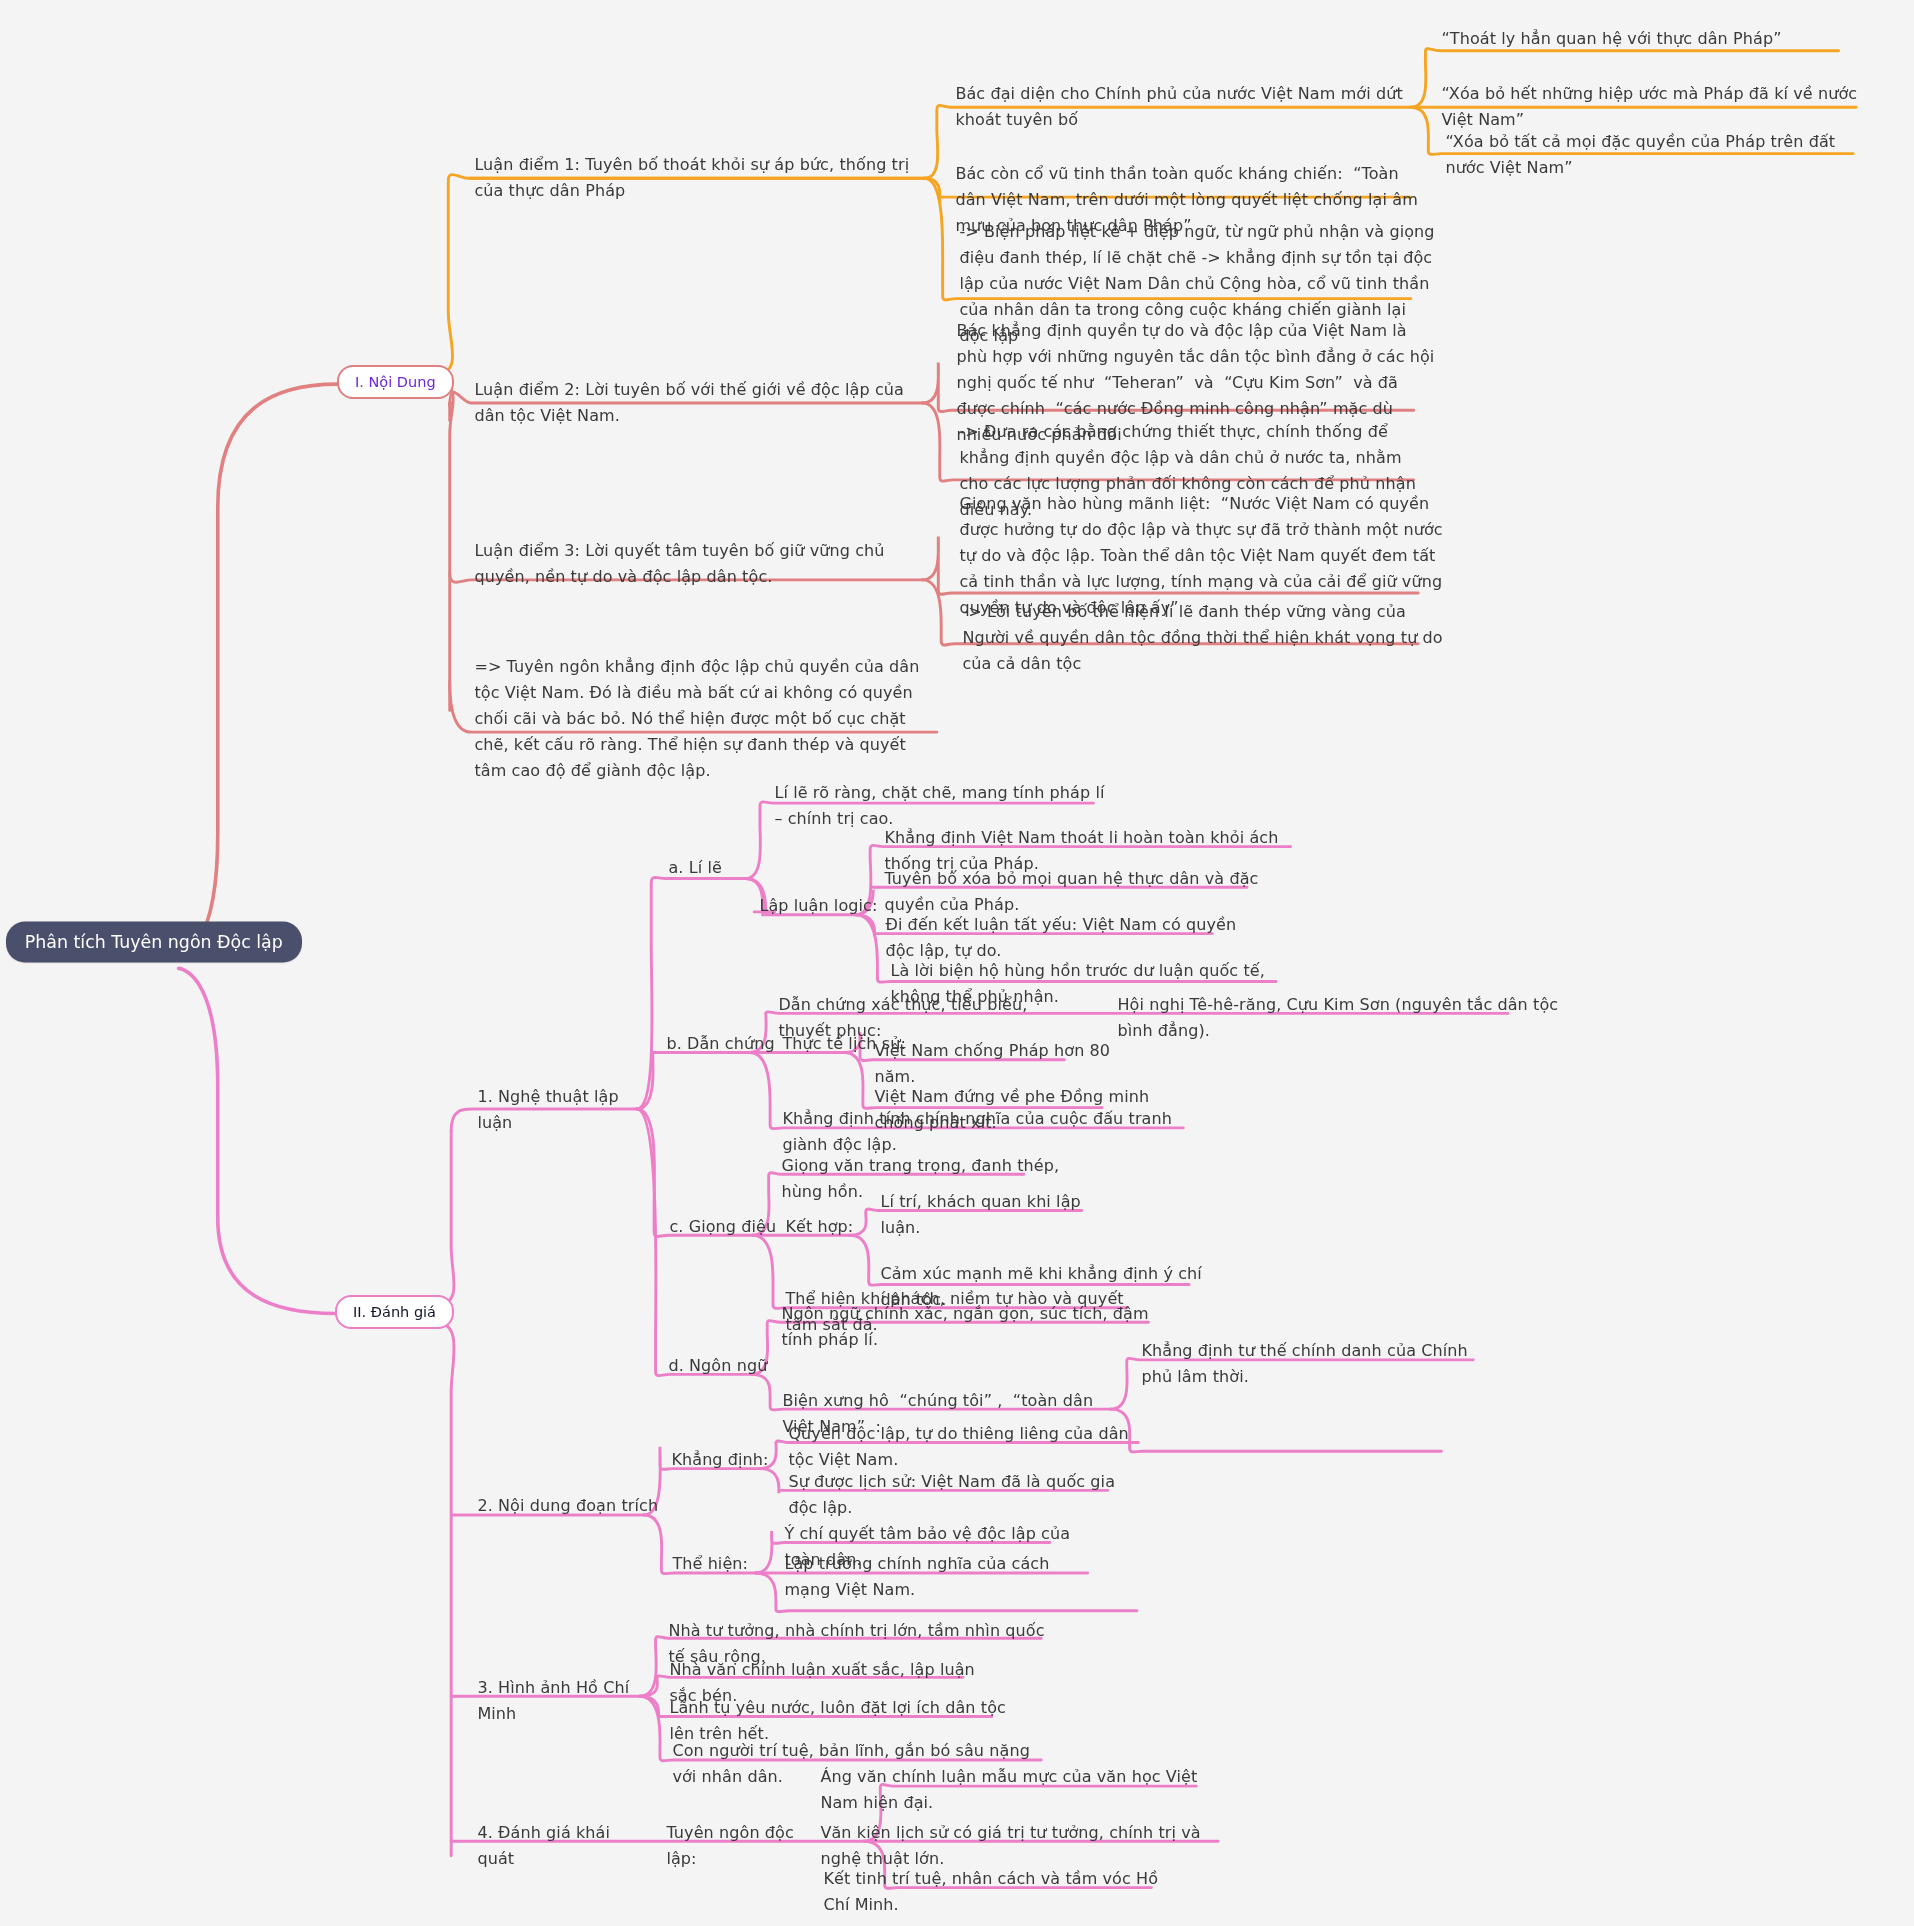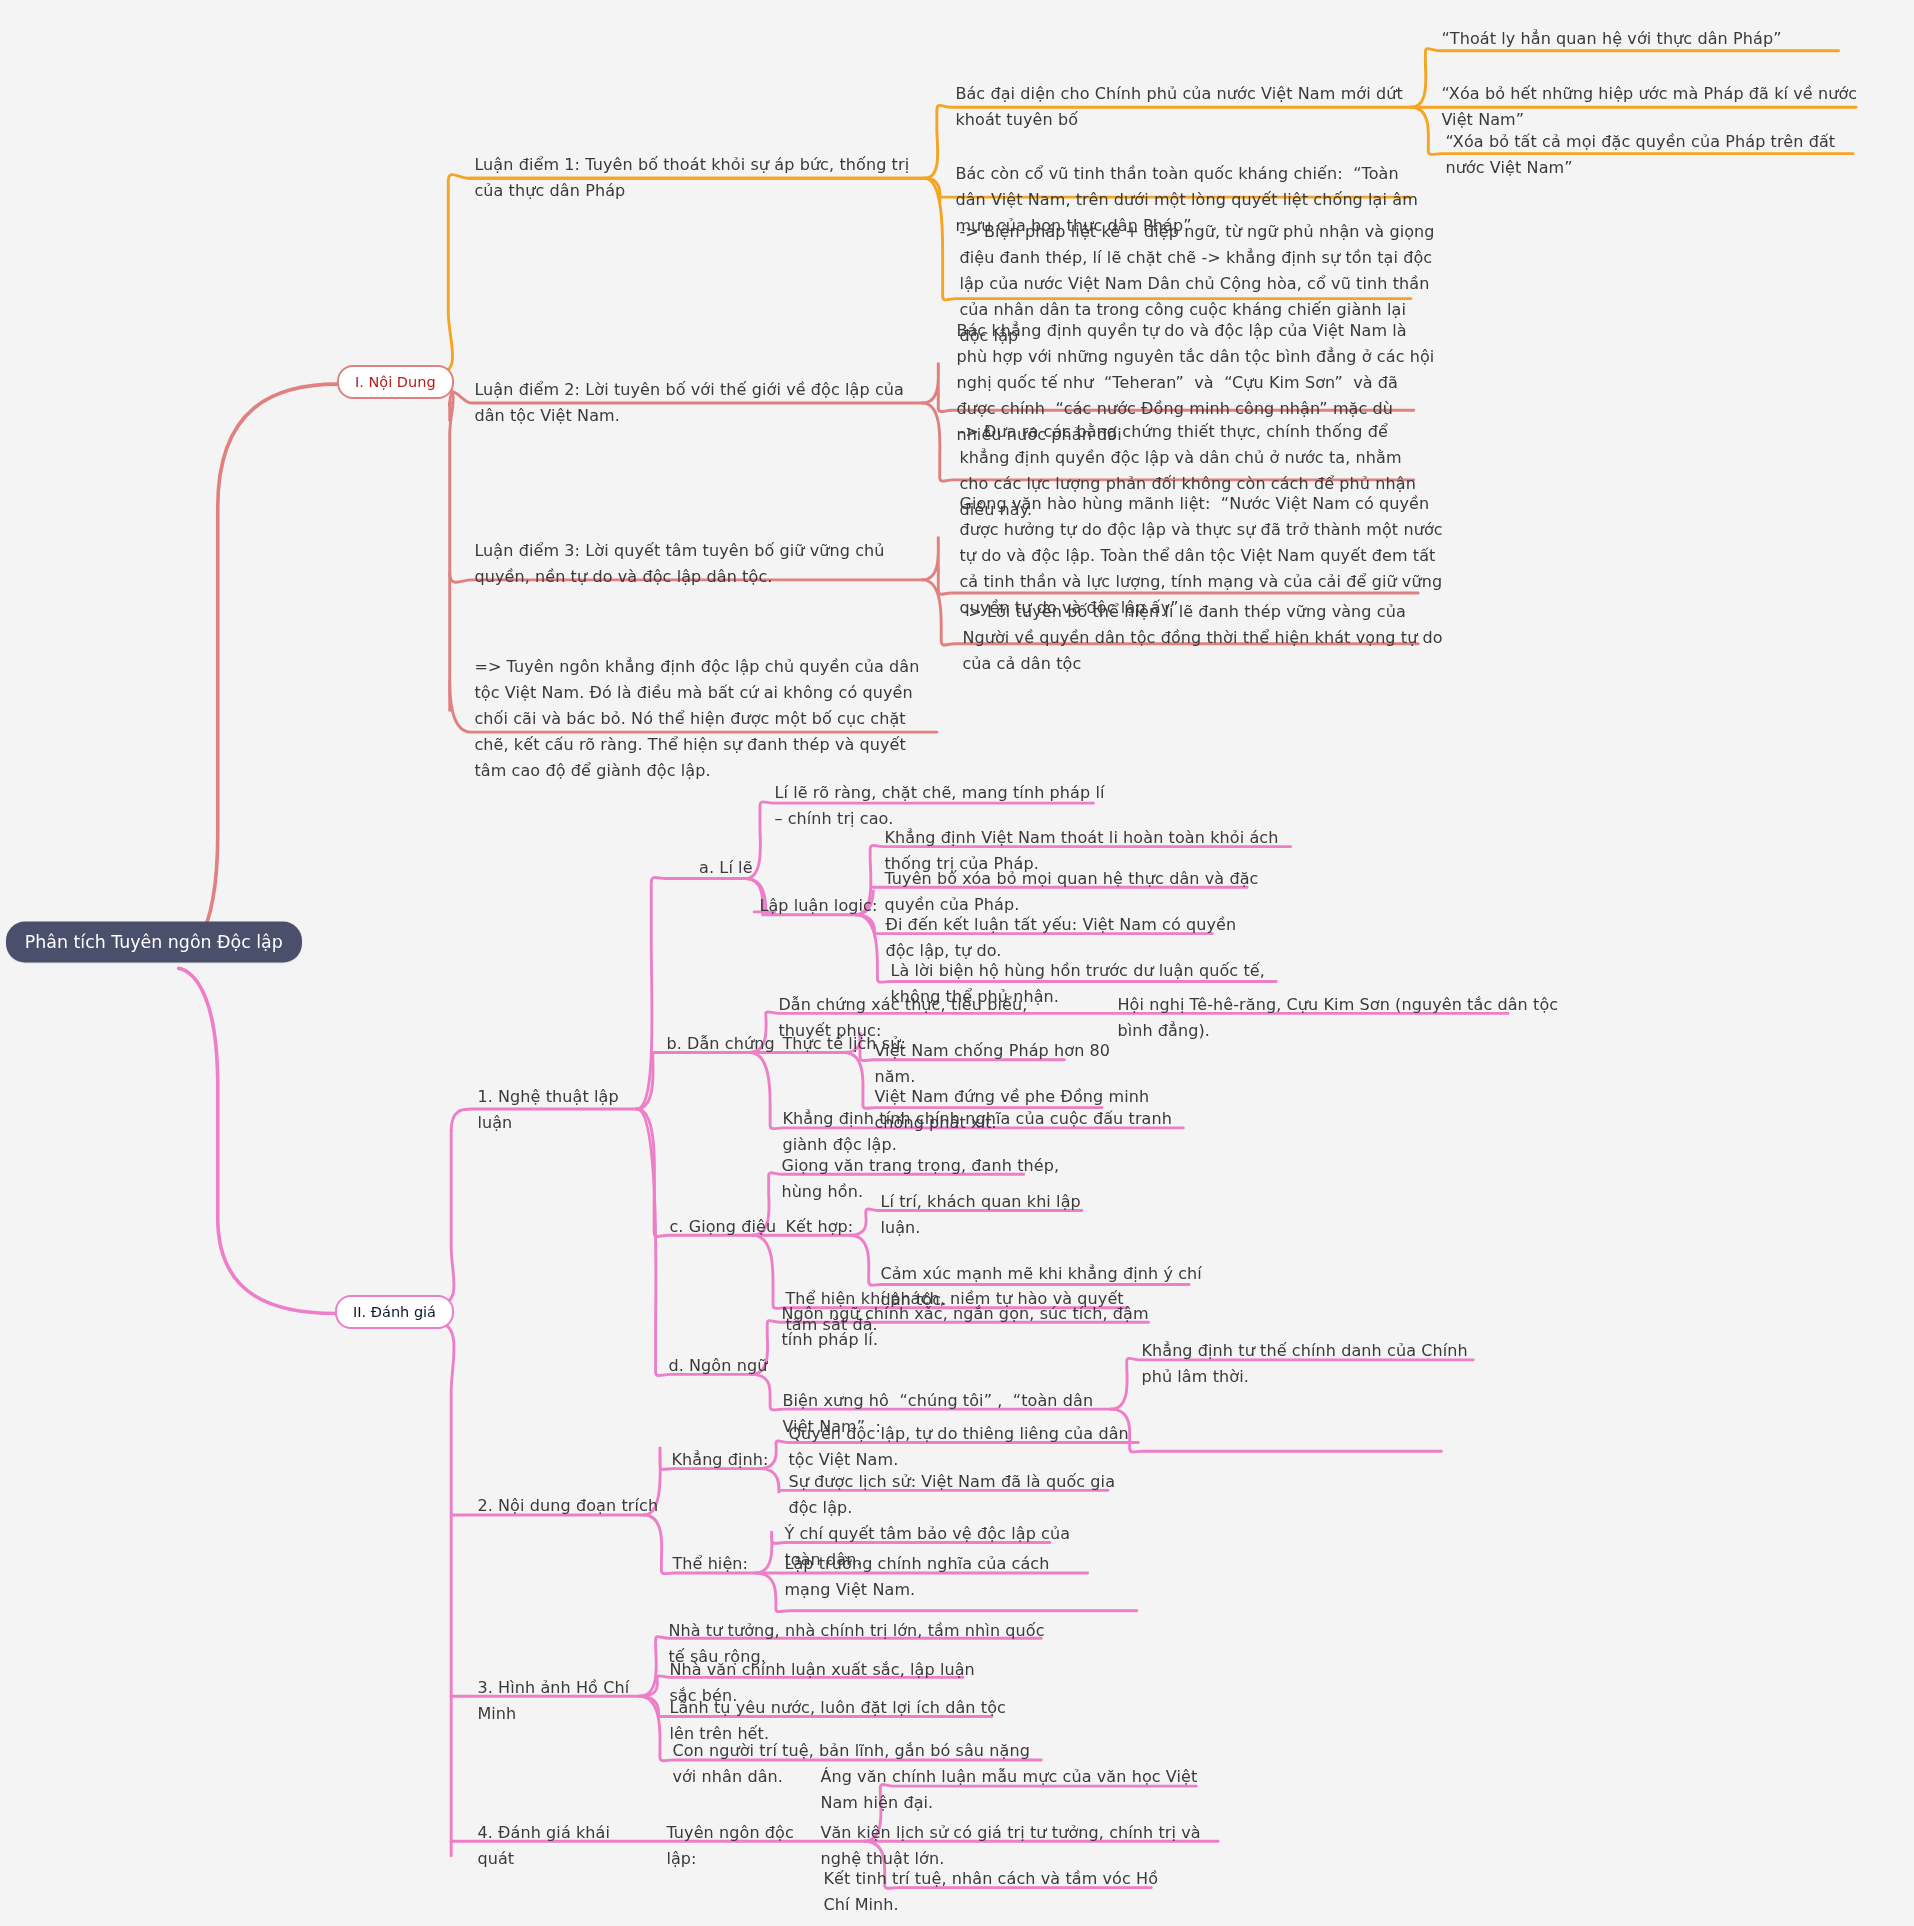--- a/index.html
+++ b/index.html
@@ -40,21 +40,21 @@
   
   .pill{
     background:#ffffff;
     border-radius:16px;
     padding:6.5px 16px;
     font-size:14.5px;
     line-height:1.2;
     white-space:nowrap;
     box-sizing:border-box;
   }
-  .pill.red{border:2.2px solid #e08080;color:#b91c1c;}
+  .pill.red{border:2.2px solid #e08080;color:#6d28d9;}
   .pill.pink{border:2.2px solid #e濃;}
   .pill.pink{border:2.2px solid #ed7ec8;color:#0f172a;}
 
   
   .node.plain .txt{padding:0 1.4px 4.3px 1.4px;}
 </style>
 </head>
 <body>
 
 <div id="mindmap">
@@ -221,21 +221,21 @@
   </div>
 
   <div class="node plain" style="left:473px;top:654px;width:471px;">
     <span class="txt">=&gt; Tuyên ngôn khẳng định độc lập chủ quyền của dân tộc Việt Nam. Đó là điều mà bất cứ ai không có quyền chối cãi và bác bỏ. Nó thể hiện được một bố cục chặt chẽ, kết cấu rõ ràng. Thể hiện sự đanh thép và quyết tâm cao độ để giành độc lập.</span>
   </div>
 
   <div class="node plain" style="left:476px;top:1084px;width:167px;">
     <span class="txt">1. Nghệ thuật lập luận</span>
   </div>
 
-  <div class="node plain" style="left:667px;top:855px;width:87px;text-align:right;">
+  <div class="node plain" style="left:667px;top:855px;width:87px;">
     <span class="txt">a. Lí lẽ</span>
   </div>
   <div class="node plain" style="left:773px;top:780px;width:333px;">
     <span class="txt">Lí lẽ rõ ràng, chặt chẽ, mang tính pháp lí – chính trị cao.</span>
   </div>
   <div class="node plain" style="left:758px;top:893px;width:130px;">
     <span class="txt">Lập luận logic:</span>
   </div>
   <div class="node plain" style="left:883px;top:825px;width:420px;">
     <span class="txt">Khẳng định Việt Nam thoát li hoàn toàn khỏi ách thống trị của Pháp.</span>

